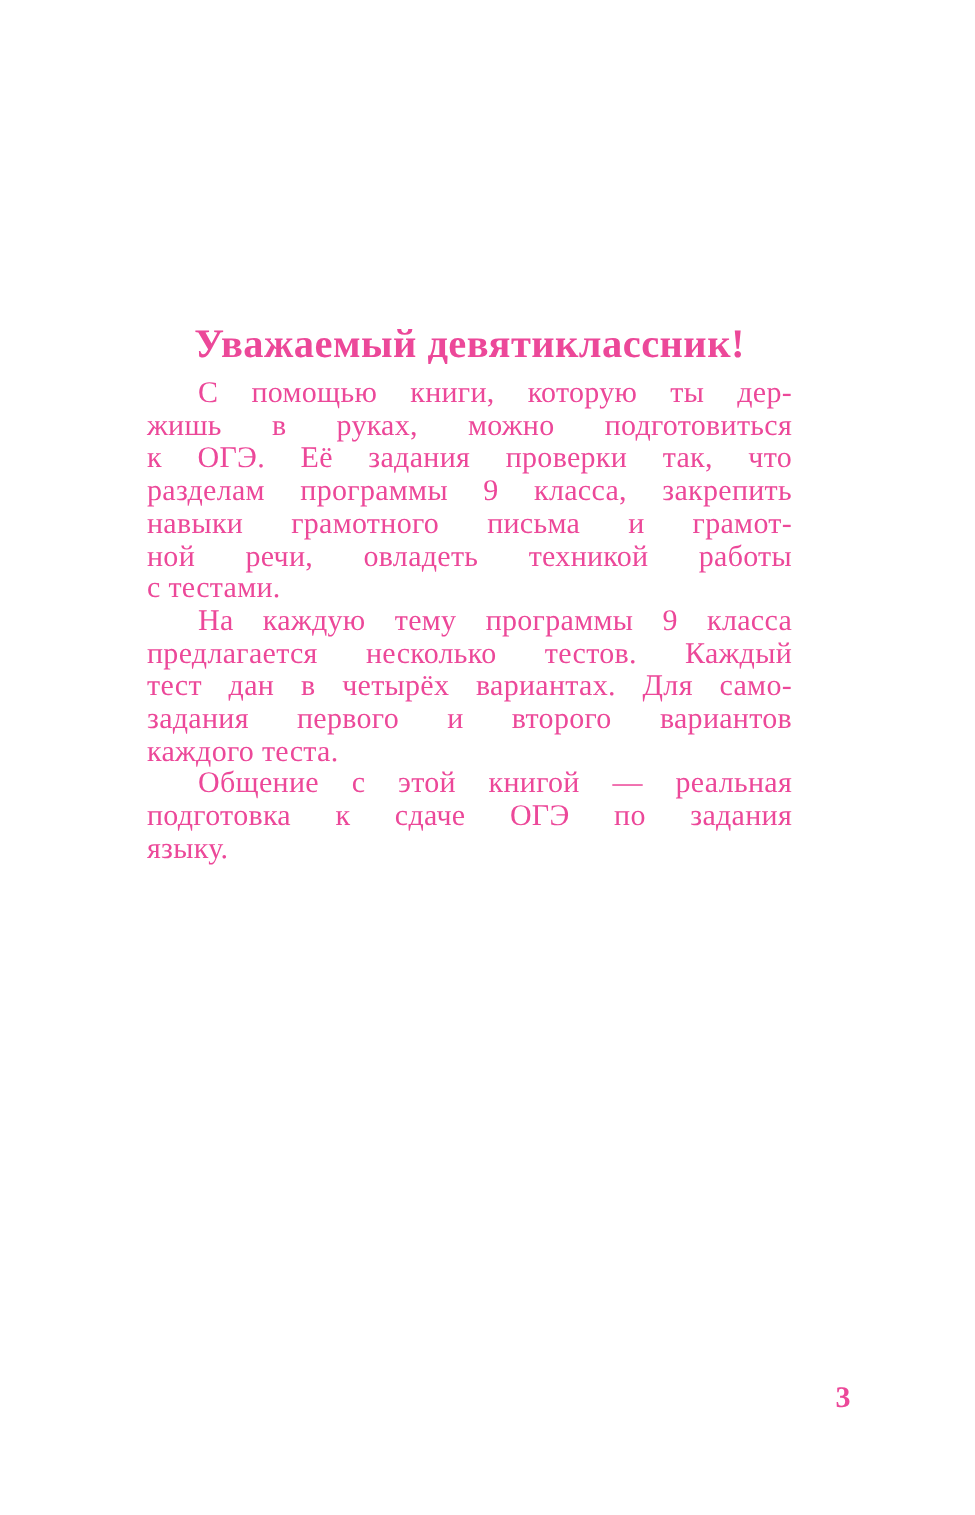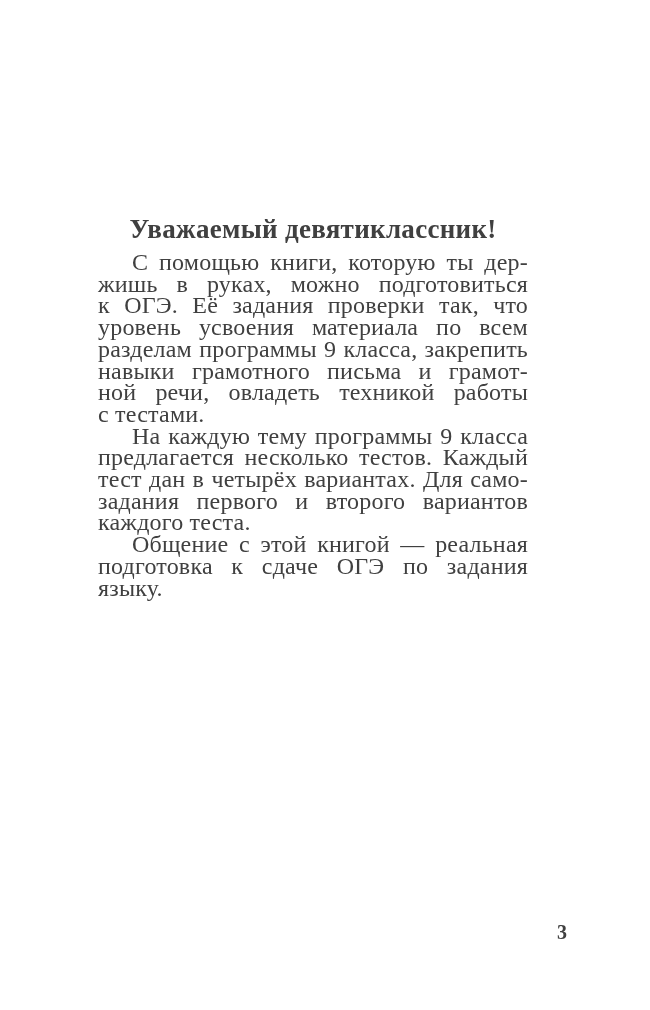--- a/index.html
+++ b/index.html
@@ -5,21 +5,21 @@
   html, body {
     margin: 0;
     padding: 0;
     background: #ffffff;
   }
   .book-page {
     position: relative;
     width: 650px;
     height: 1010px;
     background: #ffffff;
-    color: #404040;
+    color: #ec4899;
     font-family: "Liberation Serif", serif;
     overflow: hidden;
   }
   .page-title {
     position: absolute;
     left: 98px;
     top: 215px;
     width: 430px;
     margin: 0;
     text-align: center;
@@ -27,21 +27,21 @@
     font-size: 27px;
     line-height: 28px;
     letter-spacing: 0.3px;
     white-space: nowrap;
   }
   .body-text {
     position: absolute;
     left: 98px;
     top: 252px;
     width: 430px;
-    font-size: 24px;
+    font-size: 20px;
     line-height: 21.7px;
     letter-spacing: 0.2px;
   }
   .paragraph {
     margin: 0;
   }
   .ln {
     text-align: justify;
     text-align-last: justify;
   }
@@ -67,21 +67,20 @@
 <div class="book-page">
 
   <h1 class="page-title">Уважаемый девятиклассник!</h1>
 
   <div class="body-text">
 
     <div class="paragraph">
       <div class="ln first">С помощью книги, которую ты дер-</div>
       <div class="ln">жишь в руках, можно подготовиться</div>
       <div class="ln">к ОГЭ. Её задания проверки так, что</div>
-      <div class="ln">уровень усвоения материала по всем</div>
       <div class="ln">разделам программы 9 класса, закрепить</div>
       <div class="ln">навыки грамотного письма и грамот-</div>
       <div class="ln">ной речи, овладеть техникой работы</div>
       <div class="ln last">с тестами.</div>
     </div>
 
     <div class="paragraph">
       <div class="ln first">На каждую тему программы 9 класса</div>
       <div class="ln">предлагается несколько тестов. Каждый</div>
       <div class="ln">тест дан в четырёх вариантах. Для само-</div>

